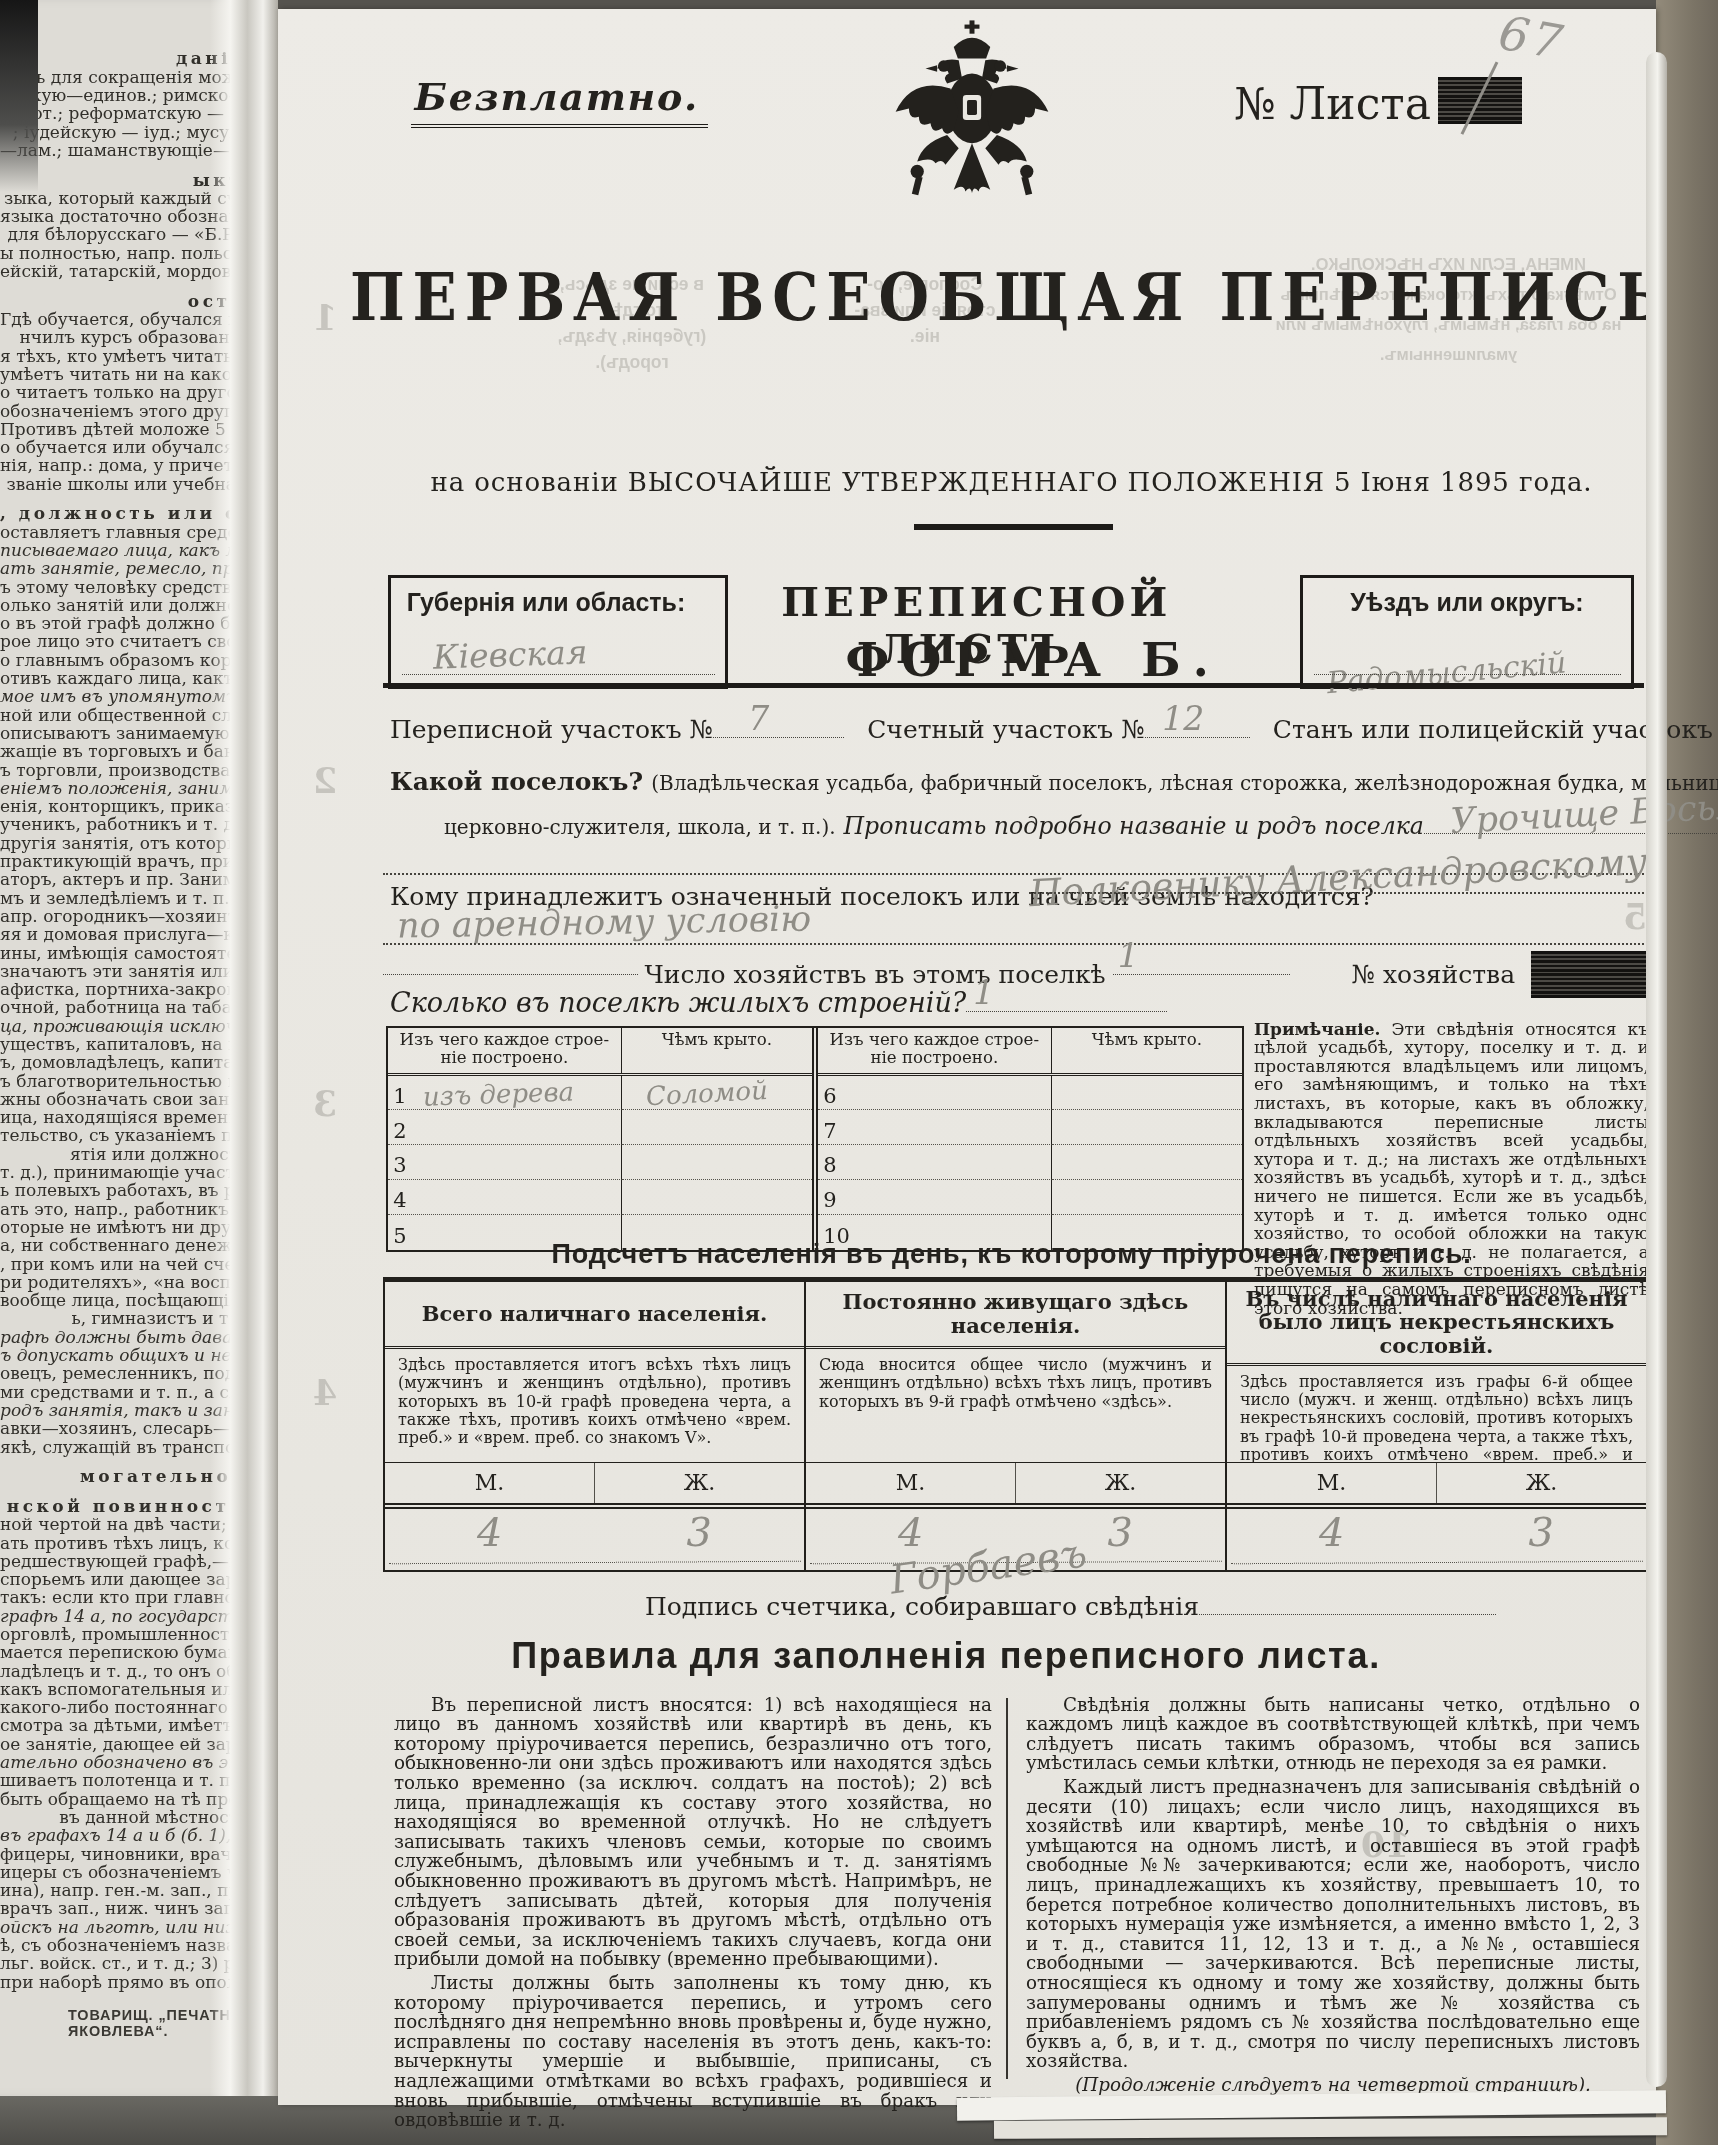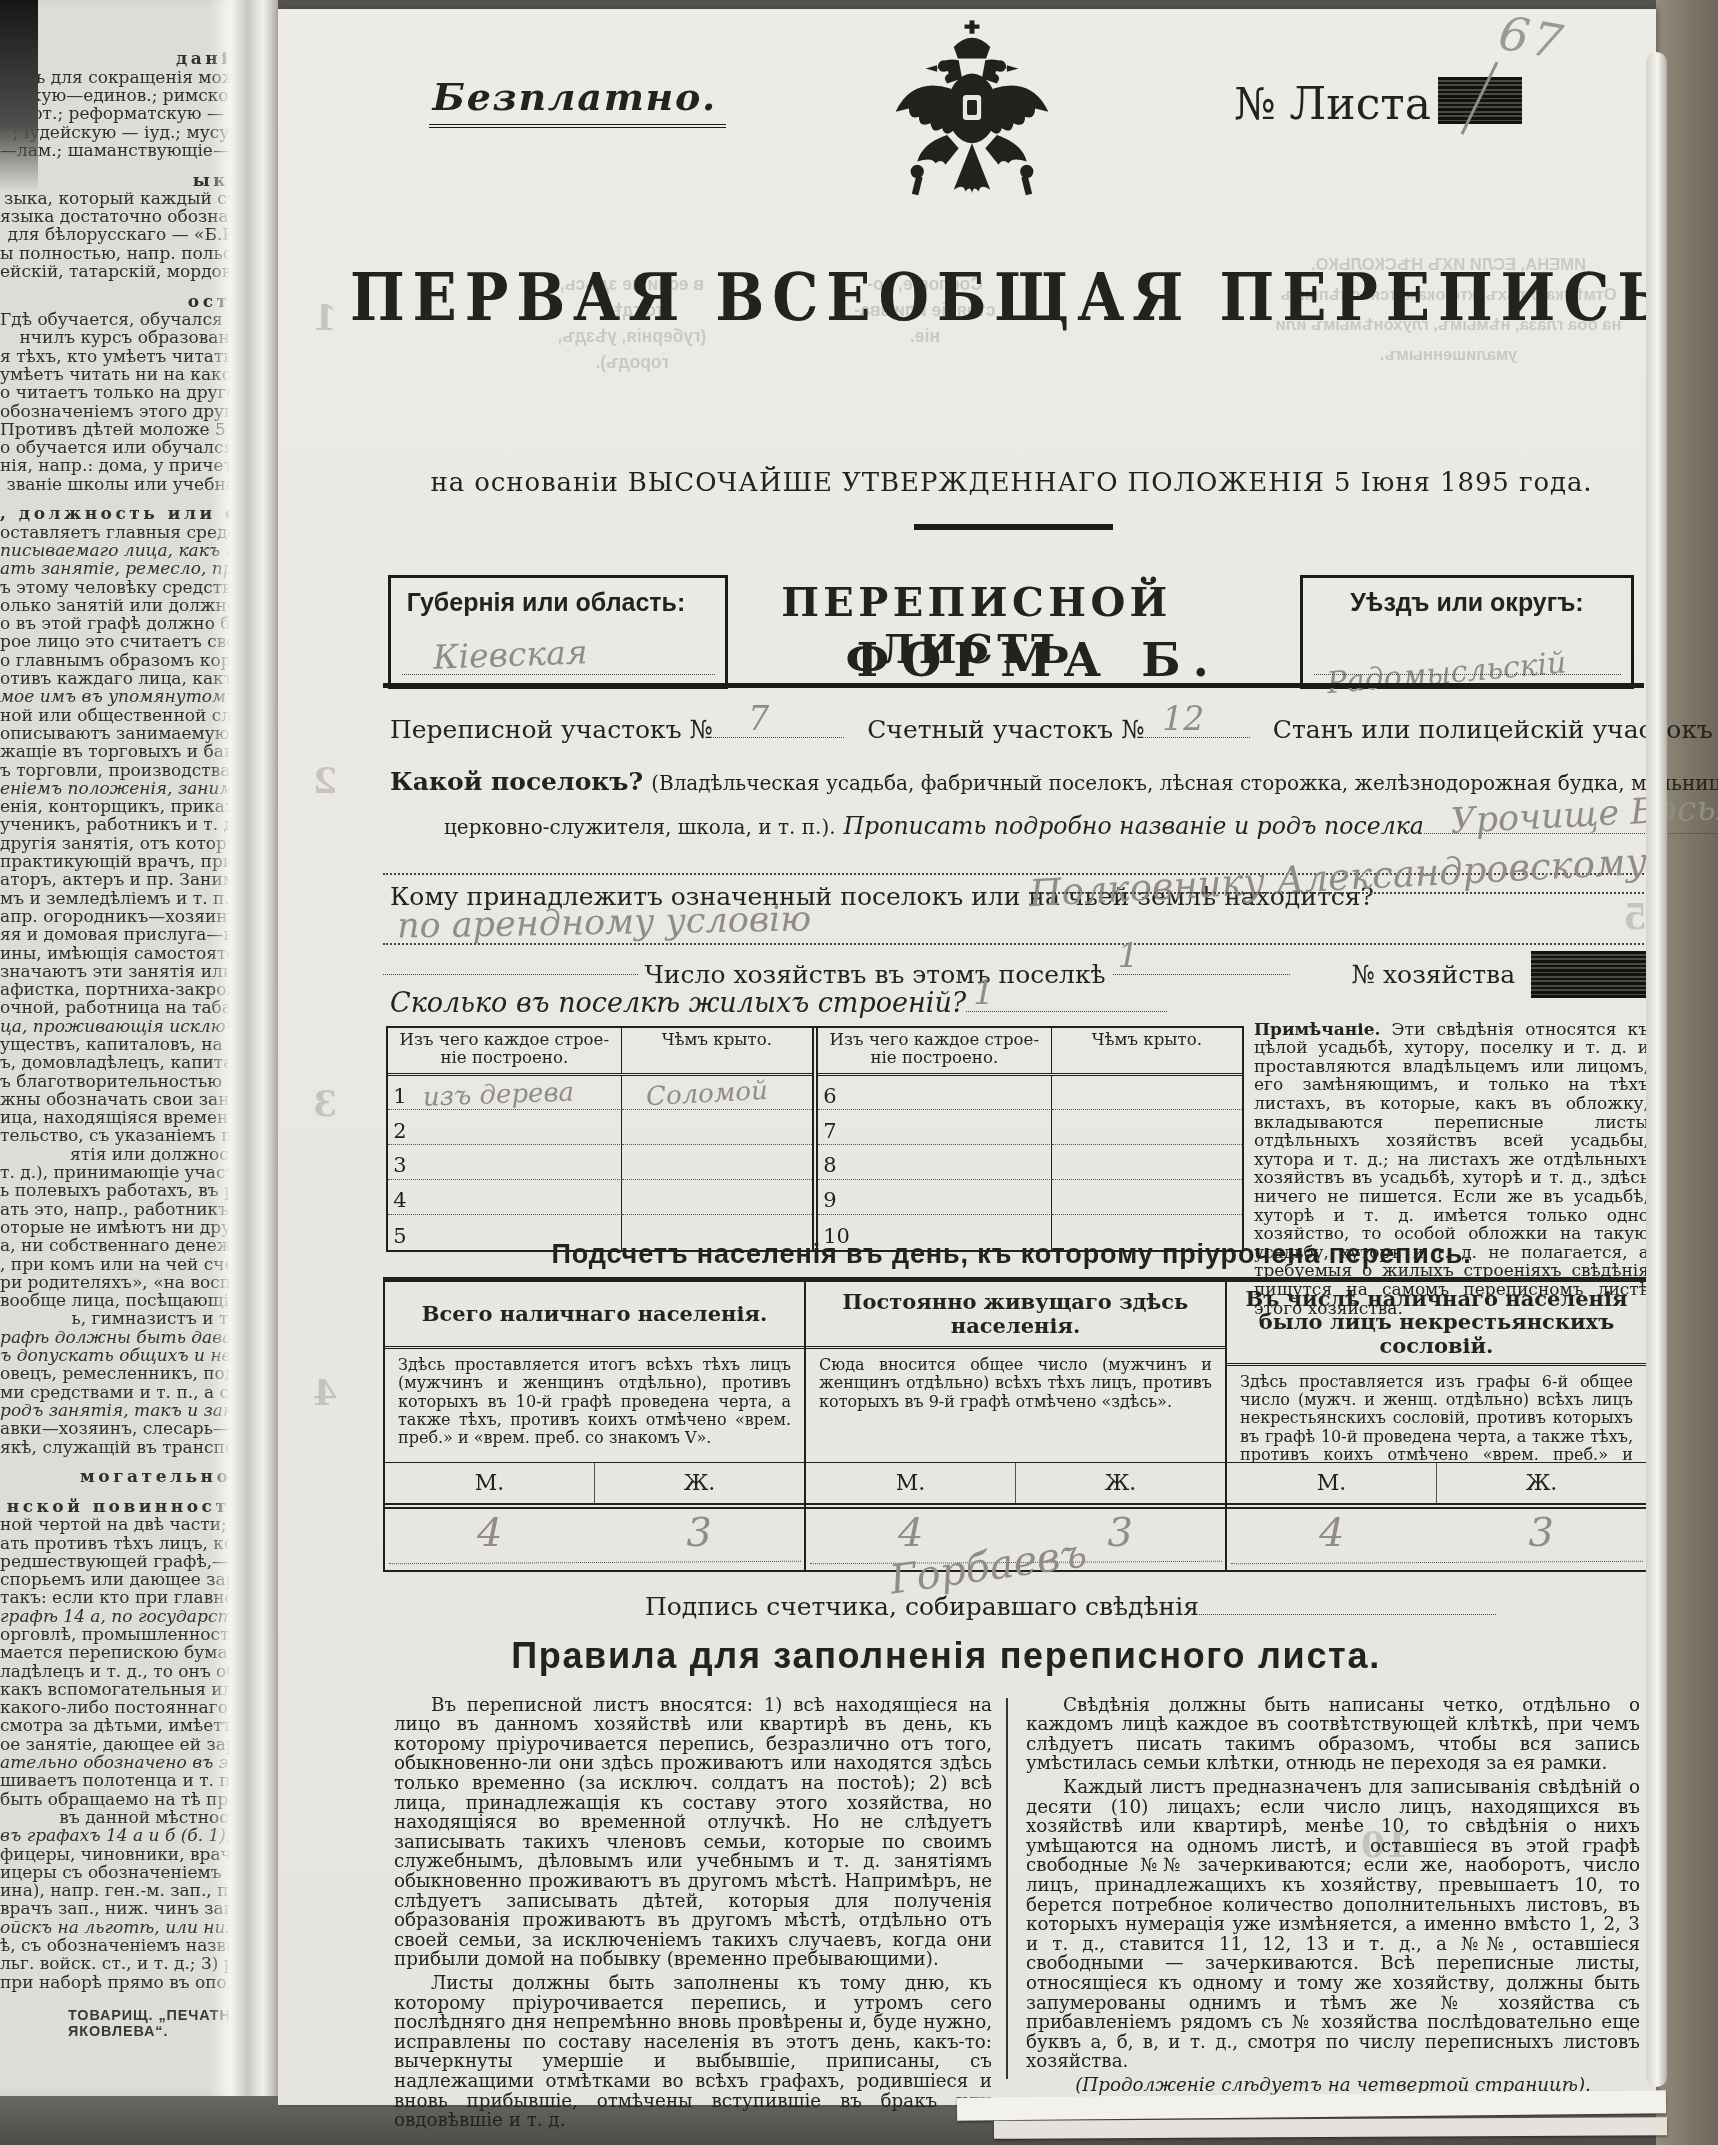--- a/index.html
+++ b/index.html
@@ -31,21 +31,21 @@
   
   .main-page{left:278px;top:8.7px;width:1378px;height:2096px;
     background:linear-gradient(180deg,#edebe6 0%,#e9e7e1 55%,#e6e4de 100%);
     box-shadow:1.7px 0 5.2px rgba(0,0,0,.3);}
   .page-curl{left:1646px;top:52px;width:21px;height:2035px;border-radius:10.5px;
     background:linear-gradient(90deg,#d5d3cc,#f4f3ee 55%,#b3b0a8);}
   .sheet-edge{background:#f2f1ec;box-shadow:0 1.7px 2.6px rgba(0,0,0,.4);}
   .se1{left:957px;top:2094px;width:709px;height:23px;transform:rotate(-.6deg);}
   .se2{left:994px;top:2119px;width:673px;height:17.5px;background:#e4e2db;transform:rotate(-.3deg);}
   
-  .bezplatno{left:151px;top:65px;font:bold italic 38px "DejaVu Serif",serif;
+  .bezplatno{left:133px;top:65px;font:bold italic 38px "DejaVu Serif",serif;
     border-bottom:4.4px double #1d1b18;padding:0 8.7px 5.2px 3.5px;letter-spacing:1.7px;}
   .eagle{left:611px;top:8.7px;}
   .sheet-no{left:956px;top:68px;font:44px "DejaVu Serif",serif;white-space:nowrap;}
   .redact{display:inline-block;vertical-align:-5.2px;width:84px;height:47px;margin-left:7px;
     background:repeating-linear-gradient(0deg,#131210 0 2.6px,#4c4a45 2.6px 4.4px);position:relative;overflow:visible;}
   .redact .slash{position:absolute;left:40px;top:-19px;width:2.6px;height:80px;background:#8f8d87;
     transform:rotate(26deg);}
   .pencil-no{left:1221px;top:1.7px;font:italic 47px "DejaVu Serif",serif;color:#9b9994;
     transform:rotate(10deg);letter-spacing:3.5px;}
   

